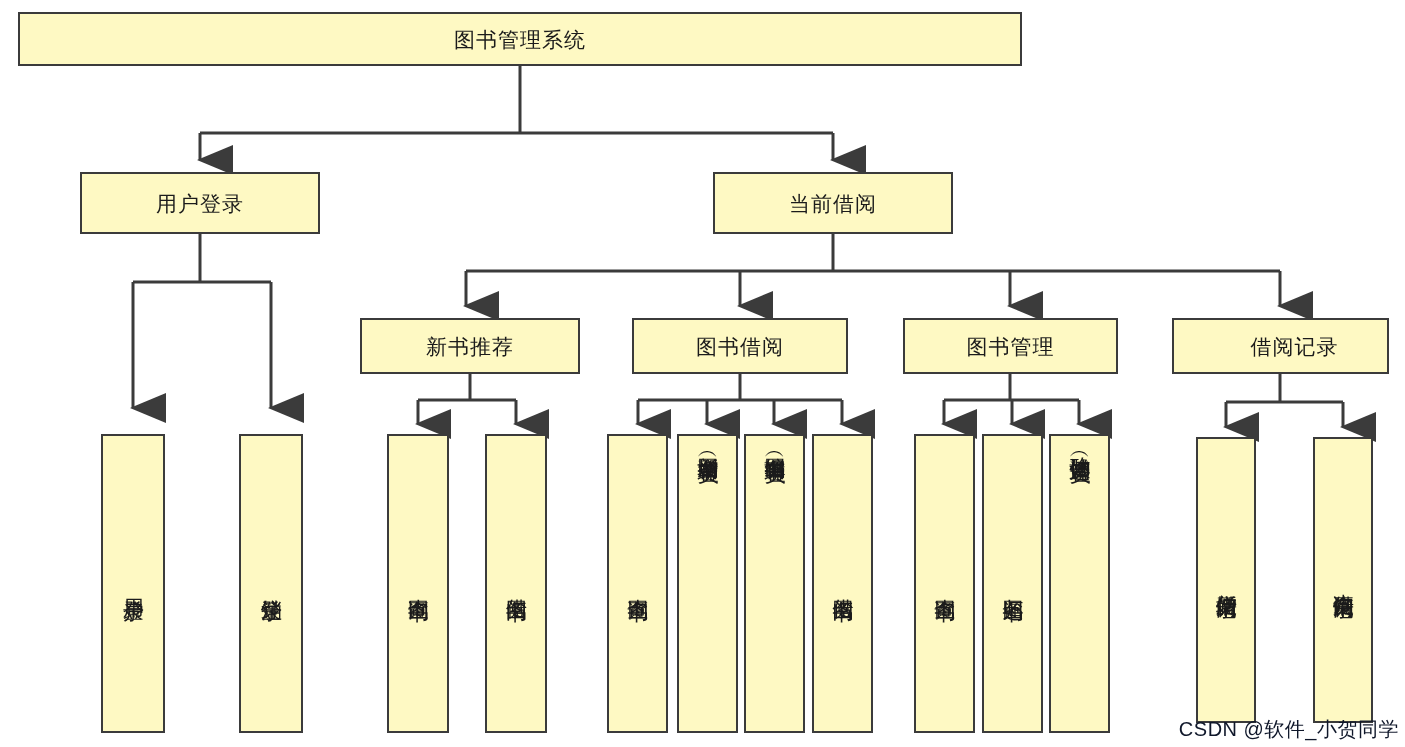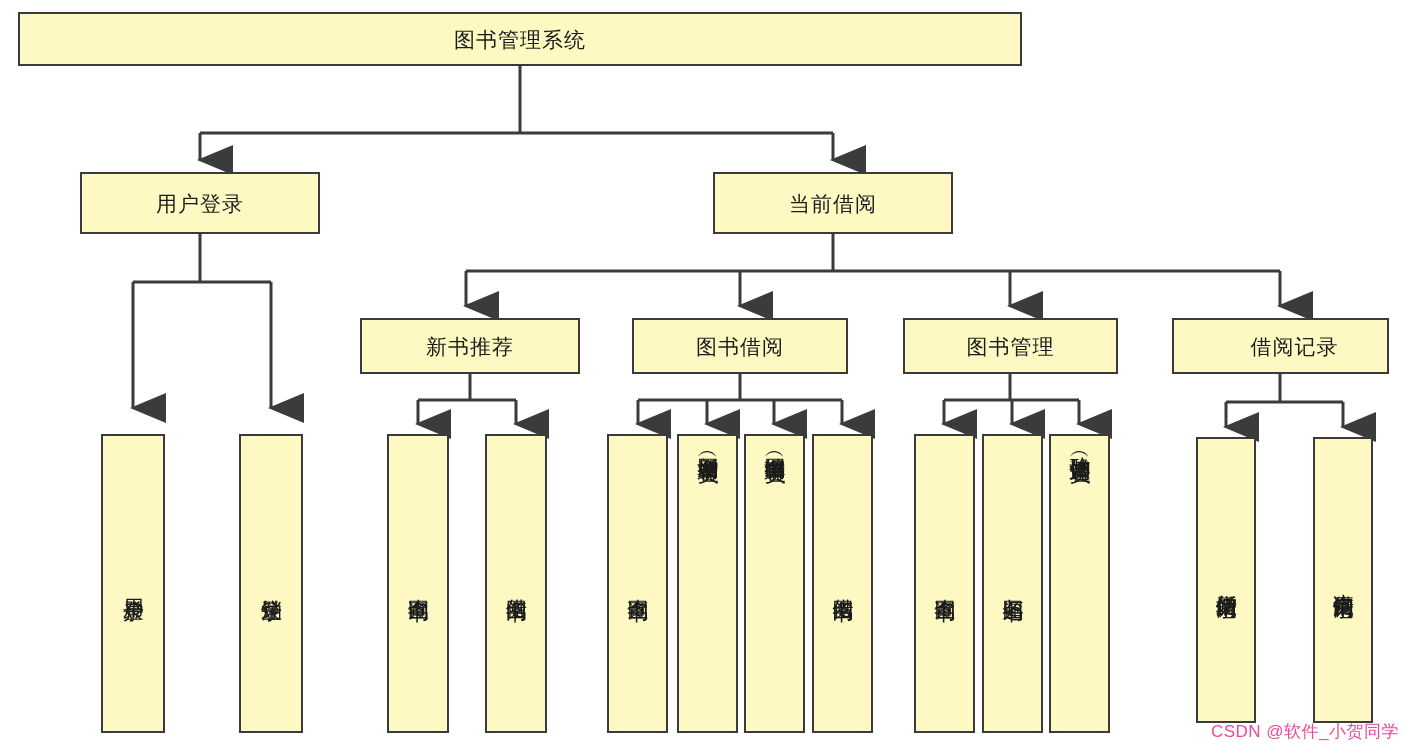--- a/index.html
+++ b/index.html
@@ -59,22 +59,22 @@
     letter-spacing: 1px;
   }
   .node.v.mid {
     align-items: center;
     padding-top: 0;
   }
   #watermark {
     position: absolute;
     right: 6px;
     bottom: 4px;
-    font-size: 17px;
-    color: #ec4899;
+    font-size: 20px;
+    color: #0f172a;
     letter-spacing: 0.5px;
     white-space: nowrap;
     pointer-events: none;
     margin-top: 32px;
   }
 </style>
 </head>
 <body>
 
 <div id="canvas">

